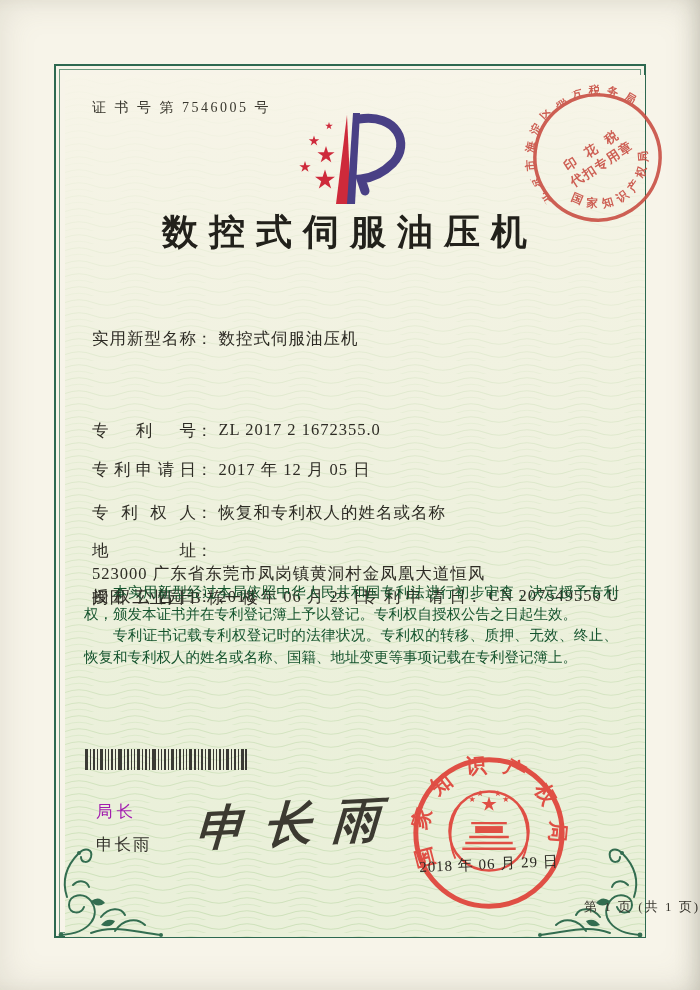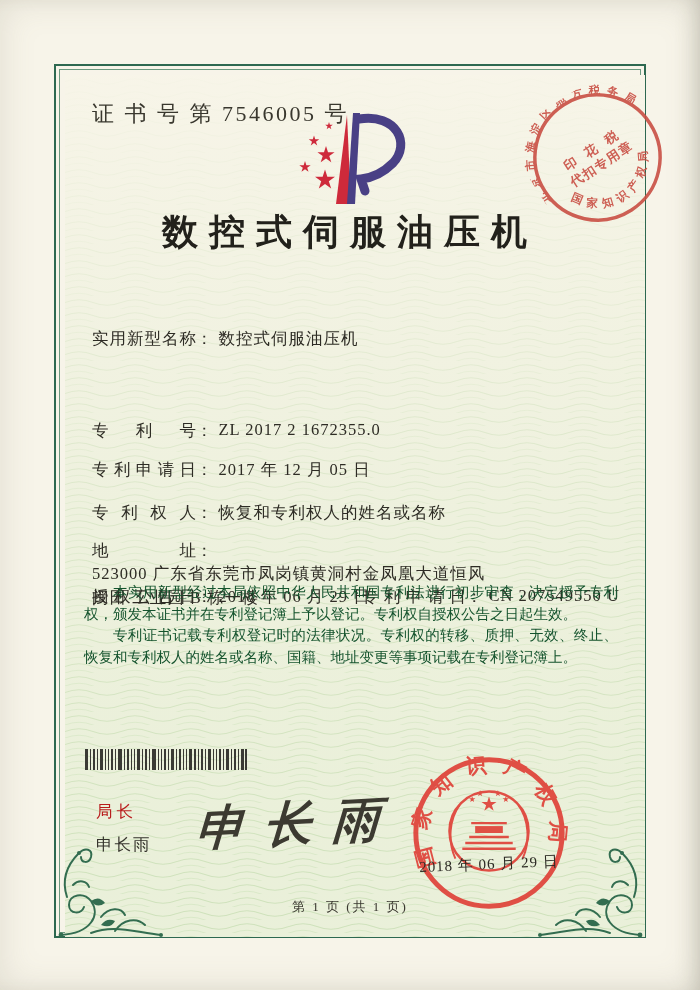--- a/index.html
+++ b/index.html
@@ -14,21 +14,21 @@
     position:absolute; left:54px; top:64px; width:592px; height:874px;
     border:2.5px solid #2d6850; z-index:1;
   }
   .frame-inner {
     position:absolute; inset:3px; border:1px solid #6a997f;
   }
   .guilloche { position:absolute; inset:5px; z-index:0; }
   .content { position:absolute; inset:0; z-index:2; }
 
   .cert-number {
-    position:absolute; left:92px; top:99px; font-size:22px; letter-spacing:2.5px;
+    position:absolute; left:92px; top:99px; font-size:14px; letter-spacing:2.5px;
     color:#39372e;
   }
   .logo { position:absolute; left:281px; top:110px; width:140px; height:108px; }
   .title {
     position:absolute; left:0; right:0; top:208px; text-align:center;
     font-size:36px; font-weight:700; letter-spacing:11px; color:#22211b;
   }
 
   .field { position:absolute; left:92px; font-size:16.5px; color:#2e2c25; white-space:nowrap;margin-top:28px; }
   .flabel {
@@ -41,41 +41,41 @@
   .field.wrap .fvalue { width:398px; line-height:24px; }
 
   .paragraphs {
     position:absolute; left:84px; top:582px; width:534px;
     font-size:14.5px; line-height:21.5px; color:#14532d; text-align:justify;
   }
   .paragraphs p { text-indent:2em; }
 
   .barcode { position:absolute; left:85px; top:749px; width:163px; height:21px; }
 
-  .director-title { position:absolute; left:96px; top:801px; font-size:16.5px; letter-spacing:4px; color:#b91c1c; }
+  .director-title { position:absolute; left:96px; top:801px; font-size:16.5px; letter-spacing:4px; color:#a21caf; }
   .director-name  { position:absolute; left:96px; top:834px; font-size:16.5px; letter-spacing:2px; color:#35332c; }
   .signature {
     position:absolute; left:196px; top:792px; font-size:48px; color:#3c3a31;
     letter-spacing:20px; font-style:italic; font-weight:700;
     transform:rotate(-3deg) skewX(-6deg); white-space:nowrap;
   }
 
   .seal { position:absolute; left:400px; top:744px; width:178px; height:178px; opacity:.9; }
   .seal-date {
     position:absolute; left:398px; top:855px; width:182px; text-align:center;
     font-size:15px; letter-spacing:1px; color:#2c2a24; transform:rotate(-2.5deg);
   }
 
   .tax-stamp {
     position:absolute; left:529px; top:89px; width:137px; height:137px;
     transform:rotate(-33deg); opacity:.9;
   }
 
   .footer {
-    position:absolute; left:0; right:0; top:898px; text-align:center;
+    position:absolute; left:0; right:0; top:898px; text-align:right;
     font-size:13px; letter-spacing:2px; color:#39372f;
   }
 
   .ornament { position:absolute; width:108px; height:94px; }
   .ornament.left  { left:57px;  top:845px; }
   .ornament.right { left:536px; top:845px; transform:scaleX(-1); }
 </style>
 </head>
 <body>
 

